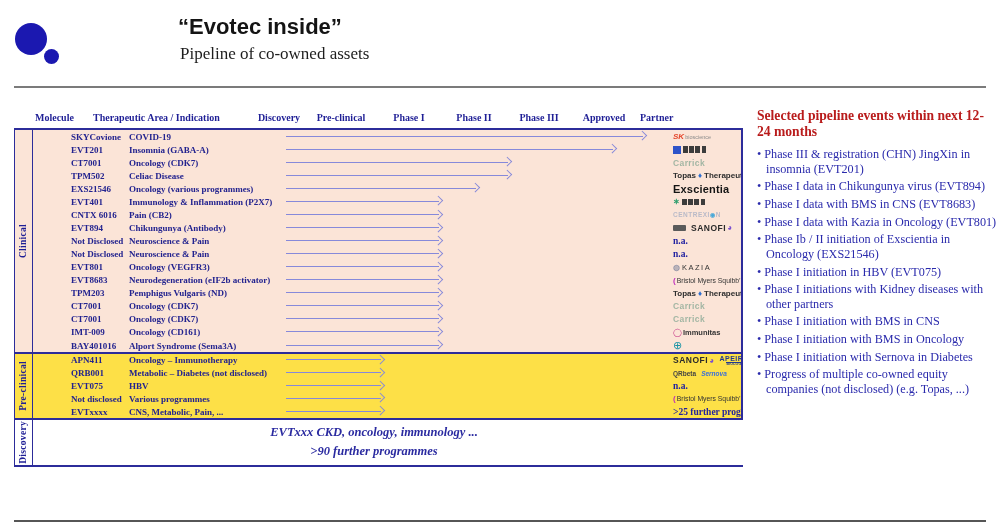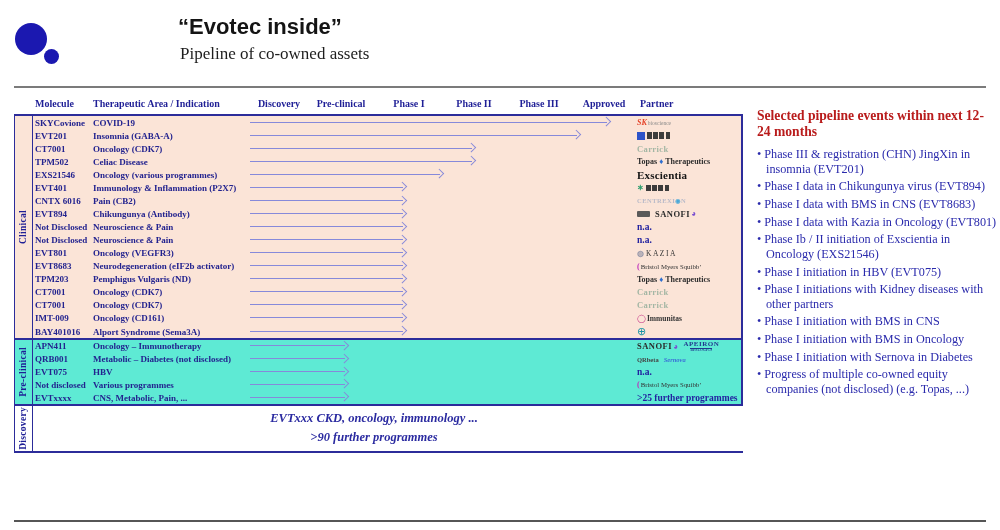--- a/index.html
+++ b/index.html
@@ -9,56 +9,56 @@
   
   .logo-big{position:absolute;left:15px;top:23px;width:32px;height:32px;border-radius:50%;background:#1b18b0;}
   .logo-small{position:absolute;left:44px;top:49px;width:15px;height:15px;border-radius:50%;background:#1b18b0;}
   .title{position:absolute;left:178px;top:14px;font-family:"Liberation Sans",sans-serif;
          font-weight:bold;font-size:22px;color:#141414;}
   .subtitle{position:absolute;left:180px;top:44px;font-size:17px;color:#1d1d1d;}
   .hr-top{position:absolute;left:14px;top:86px;width:972px;height:2px;background:#7b7b7b;}
   .hr-bottom{position:absolute;left:14px;top:520px;width:972px;height:2px;background:#565656;}
 
   
-  .ptable{position:absolute;left:14px;top:97px;width:664px;height:356px;padding-left:33px;}
+  .ptable{position:absolute;left:14px;top:111px;width:664px;height:356px;padding-left:33px;}
   .ch{position:absolute;top:1px;font-size:10px;font-weight:bold;color:#1f1f96;white-space:nowrap;}
   .ch.center{transform:translateX(-50%);}
   .c0{left:21px}.c1{left:79px}.c2{left:265px}.c3{left:327px}.c4{left:395px}
   .c5{left:460px}.c6{left:525px}.c7{left:590px}.c8{left:626px}
 
   .hline{position:absolute;left:0;width:729px;height:2px;background:#2c2c9a;}
   .hl-1{top:17px}.hl-2{top:241px}.hl-3{top:307px}.hl-4{top:354px}
   .vline-left{position:absolute;left:0;top:17px;width:1px;height:339px;background:#2c2c9a;}
   .vline-right{position:absolute;left:727px;top:17px;width:2px;height:292px;background:#2c2c9a;}
 
   .sec{position:absolute;left:0;width:729px;}
   .sec-clinical{top:19px;height:222px;background:#fbe4d7;}
-  .sec-preclinical{top:243px;height:64px;background:#5eead4;}
+  .sec-preclinical{top:243px;height:64px;background:#fde047;}
   .sec-discovery{top:309px;height:45px;background:#ffffff;}
   .strip{position:absolute;left:0;top:0;bottom:0;width:19px;box-sizing:border-box;
          border-right:1.5px solid #2c2c9a;display:flex;align-items:center;justify-content:center;}
   .seclab{writing-mode:vertical-rl;transform:rotate(180deg);font-weight:bold;
           font-size:9.5px;color:#1f1f96;letter-spacing:.3px;white-space:nowrap;}
   .rows{position:absolute;left:19px;top:0;right:0;bottom:0;display:flex;flex-direction:column;}
-  .prow{flex:1;position:relative;}
+  .prow{flex:1;position:relative;margin-left:36px;}
   .mol{position:absolute;left:2px;top:50%;transform:translateY(-50%);width:56px;
        font-size:9px;font-weight:bold;color:#23238f;white-space:nowrap;}
   .ind{position:absolute;left:60px;top:50%;transform:translateY(-50%);
        font-size:9px;font-weight:bold;color:#23238f;white-space:nowrap;}
   .arrow{position:absolute;left:217px;top:calc(50% - 1px);height:0;border-top:1.7px solid #8689da;}
   .arrow::after{content:"";position:absolute;right:-2px;top:-4.4px;width:5.5px;height:5.5px;
        border-top:1.7px solid #8689da;border-right:1.7px solid #8689da;transform:rotate(45deg);}
   .pcell{position:absolute;left:604px;right:2px;top:0;bottom:0;display:flex;align-items:center;overflow:hidden;}
 
   .disc-note{position:absolute;left:120px;top:3px;width:480px;text-align:center;
        font-style:italic;font-weight:bold;font-size:12.5px;color:#2a2aa0;line-height:1.5;}
 
   
   .pl{display:inline-flex;align-items:center;margin-right:5px;white-space:nowrap;
-      font-family:Liberation Serif, serif;color:#333;}
+      font-family:Liberation Sans, sans-serif;color:#333;}
   .lg-sk-bioscience b{color:#e4452b;font-style:italic;font-size:8px;}
   .lg-sk-bioscience i{color:#8a8a8a;font-size:5.5px;margin-left:1px;font-style:normal;}
   .sq{display:inline-block;width:8px;height:8px;background:#2d53c9;margin-right:2px;}
   .blocks{display:inline-block;width:24px;height:6.5px;
       background:repeating-linear-gradient(90deg,#3c3c3c 0 4.6px,rgba(0,0,0,0) 4.6px 6.2px);}
   .lg-carrick{color:#a3b6a4;font-weight:bold;font-size:8.5px;letter-spacing:.4px;}
   .lg-topas{font-weight:bold;font-size:8px;color:#2e2e2e;}
   .dia{color:#2f6fd0;margin:0 2px;font-size:8px;}
   .lg-exscientia{font-weight:bold;font-size:11px;color:#141414;letter-spacing:.2px;}
   .star{color:#2f9e6e;font-weight:bold;font-size:8px;margin-right:2px;}

